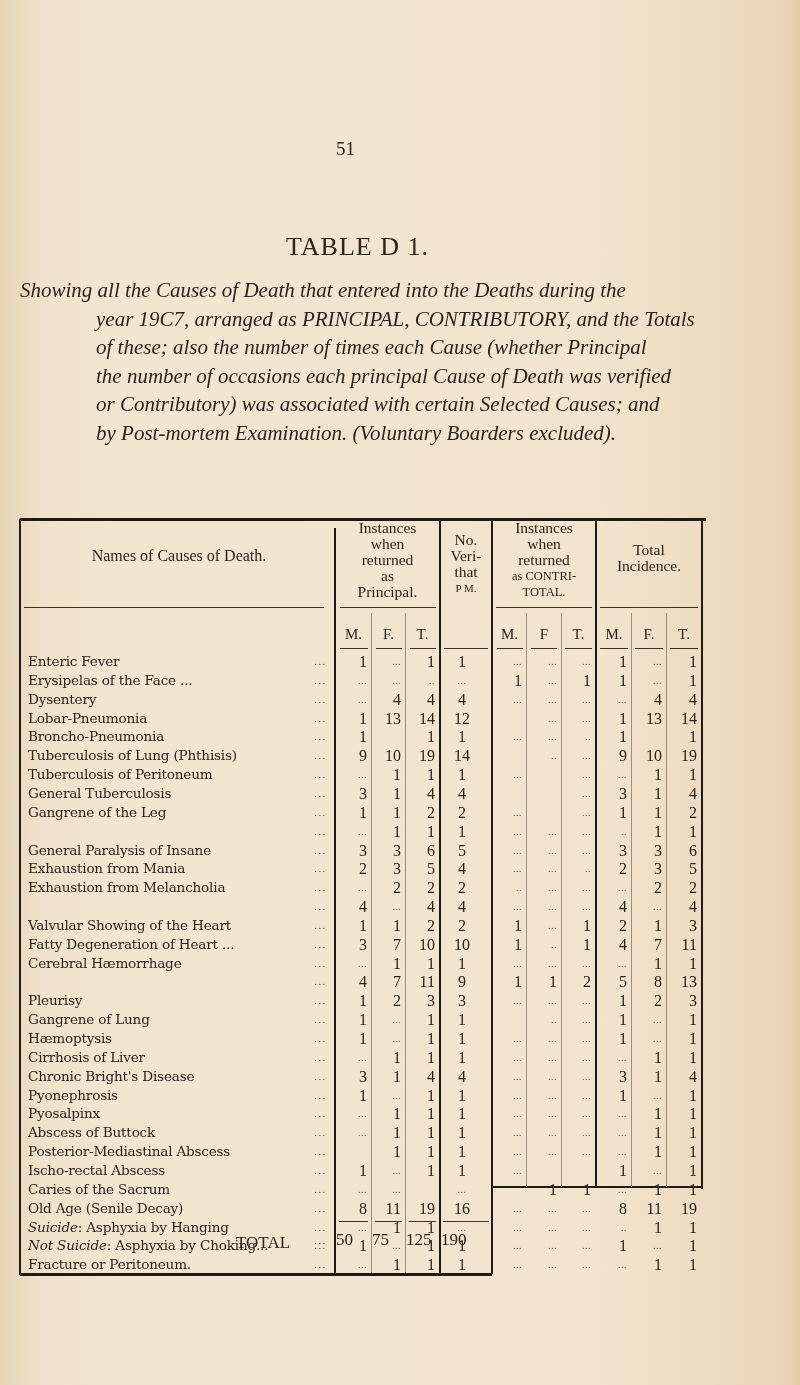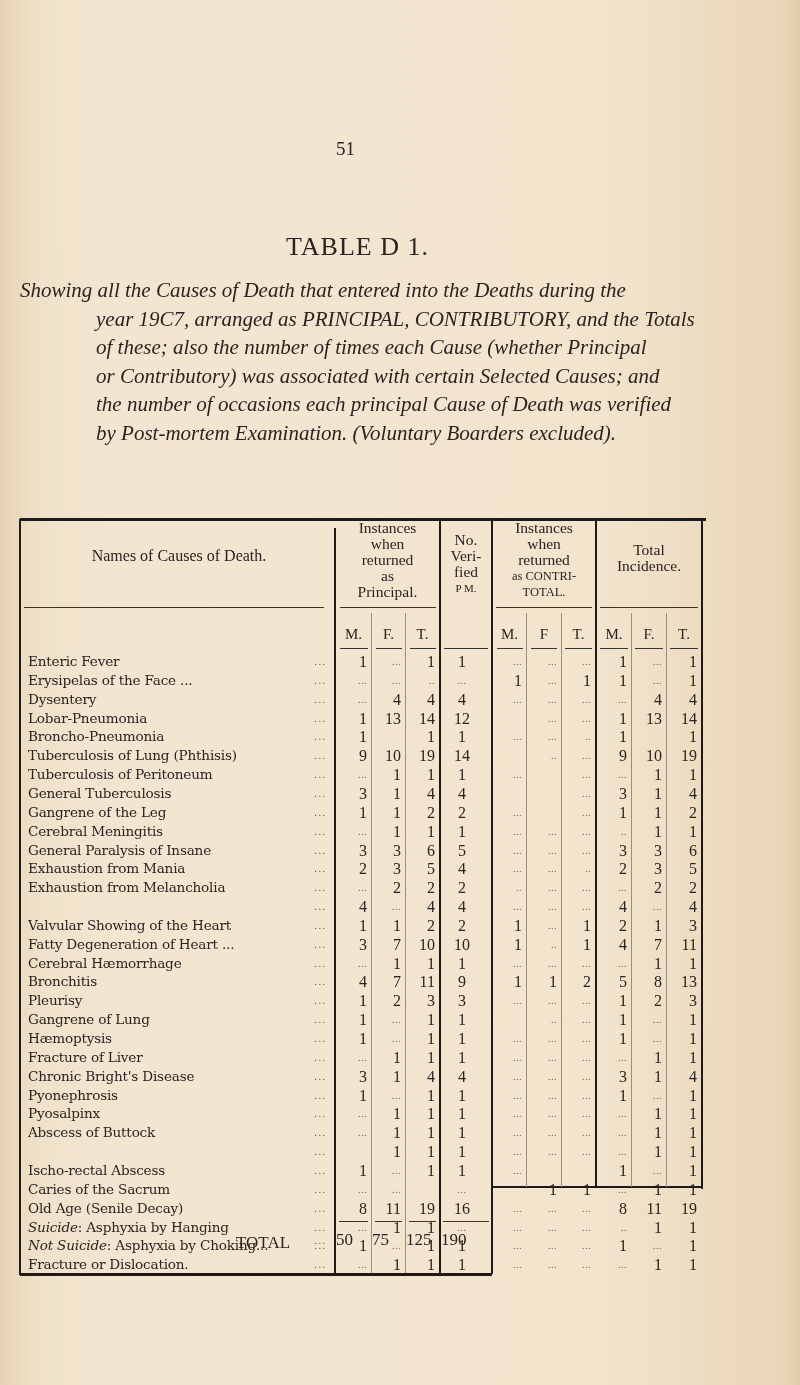--- a/index.html
+++ b/index.html
@@ -44,22 +44,22 @@
 </head>
 <body>
 
 <div class="page-num">51</div>
 <div class="table-title">TABLE D 1.</div>
 
 <div class="caption">
   <span class="line">Showing all the Causes of Death that entered into the Deaths during the</span>
   <span class="line indent">year 19C7, arranged as PRINCIPAL, CONTRIBUTORY, and the Totals</span>
   <span class="line indent">of these; also the number of times each Cause (whether Principal</span>
+  <span class="line indent">the number of occasions each principal Cause of Death was verified</span>
   <span class="line indent">or Contributory) was associated with certain Selected Causes; and</span>
-  <span class="line indent">the number of occasions each principal Cause of Death was verified</span>
   <span class="line indent">by Post-mortem Examination. (Voluntary Boarders excluded).</span>
 </div>
 
 <div class="tbl">
 
   <div class="rule" style="left:20px;top:518px;width:686px;height:3px;"></div>
   <div class="rule" style="left:19px;top:519px;width:2px;height:756px;"></div>
   <div class="rule" style="left:20px;top:1273px;width:472px;height:3px;"></div>
   <div class="rule" style="left:492px;top:1186px;width:210px;height:2px;"></div>
   <div class="rule" style="left:701px;top:519px;width:2px;height:670px;"></div>
@@ -85,21 +85,21 @@
   <div class="hdr" style="left:336px;top:520px;width:103px;">
     <div>Instances</div>
     <div>when</div>
     <div>returned</div>
     <div>as</div>
     <div>Principal.</div>
   </div>
   <div class="hdr" style="left:441px;top:532px;width:50px;">
     <div>No.</div>
     <div>Veri-</div>
-    <div>fied</div>
+    <div>that</div>
     <div style="font-size:11px;">P M.</div>
   </div>
   <div class="hdr" style="left:493px;top:520px;width:102px;">
     <div>Instances</div>
     <div>when</div>
     <div>returned</div>
     <div style="font-size:12.5px;">as CONTRI-</div>
     <div style="font-size:12.5px;">TOTAL.</div>
   </div>
   <div class="hdr" style="left:597px;top:542px;width:104px;">
@@ -249,21 +249,20 @@
         <div class="cell" style="left: 406px; width: 33px;">2</div>
         <div class="cell" style="left: 441px; width: 50px; text-align: center; padding-right: 8px;">2</div>
         <div class="cell e" style="left: 493px; width: 33px;">...</div>
         <div class="cell" style="left: 527px; width: 34px;"></div>
         <div class="cell e" style="left: 562px; width: 33px;">...</div>
         <div class="cell" style="left: 597px; width: 34px;">1</div>
         <div class="cell" style="left: 632px; width: 34px;">1</div>
         <div class="cell" style="left: 667px; width: 34px;">2</div>
       </div>
       <div class="row" style="top: 821.65px;">
-        <div class="name"><span>Cerebral Meningitis</span></div>
         <div class="dots" style="left: 314px;">...</div>
         <div class="cell e" style="left: 336px; width: 35px;">...</div>
         <div class="cell" style="left: 372px; width: 33px;">1</div>
         <div class="cell" style="left: 406px; width: 33px;">1</div>
         <div class="cell" style="left: 441px; width: 50px; text-align: center; padding-right: 8px;">1</div>
         <div class="cell e" style="left: 493px; width: 33px;">...</div>
         <div class="cell e" style="left: 527px; width: 34px;">...</div>
         <div class="cell e" style="left: 562px; width: 33px;">...</div>
         <div class="cell e" style="left: 597px; width: 34px;">..</div>
         <div class="cell" style="left: 632px; width: 34px;">1</div>
@@ -360,21 +359,20 @@
         <div class="cell" style="left: 406px; width: 33px;">1</div>
         <div class="cell" style="left: 441px; width: 50px; text-align: center; padding-right: 8px;">1</div>
         <div class="cell e" style="left: 493px; width: 33px;">...</div>
         <div class="cell e" style="left: 527px; width: 34px;">...</div>
         <div class="cell e" style="left: 562px; width: 33px;">...</div>
         <div class="cell e" style="left: 597px; width: 34px;">...</div>
         <div class="cell" style="left: 632px; width: 34px;">1</div>
         <div class="cell" style="left: 667px; width: 34px;">1</div>
       </div>
       <div class="row" style="top: 972.45px;">
-        <div class="name"><span>Bronchitis</span></div>
         <div class="dots" style="left: 314px;">...</div>
         <div class="cell" style="left: 336px; width: 35px;">4</div>
         <div class="cell" style="left: 372px; width: 33px;">7</div>
         <div class="cell" style="left: 406px; width: 33px;">11</div>
         <div class="cell" style="left: 441px; width: 50px; text-align: center; padding-right: 8px;">9</div>
         <div class="cell" style="left: 493px; width: 33px;">1</div>
         <div class="cell" style="left: 527px; width: 34px;">1</div>
         <div class="cell" style="left: 562px; width: 33px;">2</div>
         <div class="cell" style="left: 597px; width: 34px;">5</div>
         <div class="cell" style="left: 632px; width: 34px;">8</div>
@@ -416,21 +414,21 @@
         <div class="cell" style="left: 406px; width: 33px;">1</div>
         <div class="cell" style="left: 441px; width: 50px; text-align: center; padding-right: 8px;">1</div>
         <div class="cell e" style="left: 493px; width: 33px;">...</div>
         <div class="cell e" style="left: 527px; width: 34px;">...</div>
         <div class="cell e" style="left: 562px; width: 33px;">...</div>
         <div class="cell" style="left: 597px; width: 34px;">1</div>
         <div class="cell e" style="left: 632px; width: 34px;">...</div>
         <div class="cell" style="left: 667px; width: 34px;">1</div>
       </div>
       <div class="row" style="top: 1047.85px;">
-        <div class="name"><span>Fracture of Liver</span></div>
+        <div class="name"><span>Cirrhosis of Liver</span></div>
         <div class="dots" style="left: 314px;">...</div>
         <div class="cell e" style="left: 336px; width: 35px;">...</div>
         <div class="cell" style="left: 372px; width: 33px;">1</div>
         <div class="cell" style="left: 406px; width: 33px;">1</div>
         <div class="cell" style="left: 441px; width: 50px; text-align: center; padding-right: 8px;">1</div>
         <div class="cell e" style="left: 493px; width: 33px;">...</div>
         <div class="cell e" style="left: 527px; width: 34px;">...</div>
         <div class="cell e" style="left: 562px; width: 33px;">...</div>
         <div class="cell e" style="left: 597px; width: 34px;">...</div>
         <div class="cell" style="left: 632px; width: 34px;">1</div>
@@ -486,20 +484,21 @@
         <div class="cell" style="left: 406px; width: 33px;">1</div>
         <div class="cell" style="left: 441px; width: 50px; text-align: center; padding-right: 8px;">1</div>
         <div class="cell e" style="left: 493px; width: 33px;">...</div>
         <div class="cell e" style="left: 527px; width: 34px;">...</div>
         <div class="cell e" style="left: 562px; width: 33px;">...</div>
         <div class="cell e" style="left: 597px; width: 34px;">...</div>
         <div class="cell" style="left: 632px; width: 34px;">1</div>
         <div class="cell" style="left: 667px; width: 34px;">1</div>
       </div>
       <div class="row" style="top: 1142.1px;">
+        <div class="name"><span>Posterior-Mediastinal Abscess</span></div>
         <div class="dots" style="left: 314px;">...</div>
         <div class="cell" style="left: 336px; width: 35px;"></div>
         <div class="cell" style="left: 372px; width: 33px;">1</div>
         <div class="cell" style="left: 406px; width: 33px;">1</div>
         <div class="cell" style="left: 441px; width: 50px; text-align: center; padding-right: 8px;">1</div>
         <div class="cell e" style="left: 493px; width: 33px;">...</div>
         <div class="cell e" style="left: 527px; width: 34px;">...</div>
         <div class="cell e" style="left: 562px; width: 33px;">...</div>
         <div class="cell e" style="left: 597px; width: 34px;">...</div>
         <div class="cell" style="left: 632px; width: 34px;">1</div>
@@ -569,21 +568,21 @@
         <div class="cell" style="left: 406px; width: 33px;">1</div>
         <div class="cell" style="left: 441px; width: 50px; text-align: center; padding-right: 8px;">1</div>
         <div class="cell e" style="left: 493px; width: 33px;">...</div>
         <div class="cell e" style="left: 527px; width: 34px;">...</div>
         <div class="cell e" style="left: 562px; width: 33px;">...</div>
         <div class="cell" style="left: 597px; width: 34px;">1</div>
         <div class="cell e" style="left: 632px; width: 34px;">...</div>
         <div class="cell" style="left: 667px; width: 34px;">1</div>
       </div>
       <div class="row" style="top: 1255.2px;">
-        <div class="name"><span>Fracture or Dislocation.</span></div>
+        <div class="name"><span>Fracture or Peritoneum.</span></div>
         <div class="dots" style="left: 314px;">...</div>
         <div class="cell e" style="left: 336px; width: 35px;">...</div>
         <div class="cell" style="left: 372px; width: 33px;">1</div>
         <div class="cell" style="left: 406px; width: 33px;">1</div>
         <div class="cell" style="left: 441px; width: 50px; text-align: center; padding-right: 8px;">1</div>
         <div class="cell e" style="left: 493px; width: 33px;">...</div>
         <div class="cell e" style="left: 527px; width: 34px;">...</div>
         <div class="cell e" style="left: 562px; width: 33px;">...</div>
         <div class="cell e" style="left: 597px; width: 34px;">...</div>
         <div class="cell" style="left: 632px; width: 34px;">1</div>

